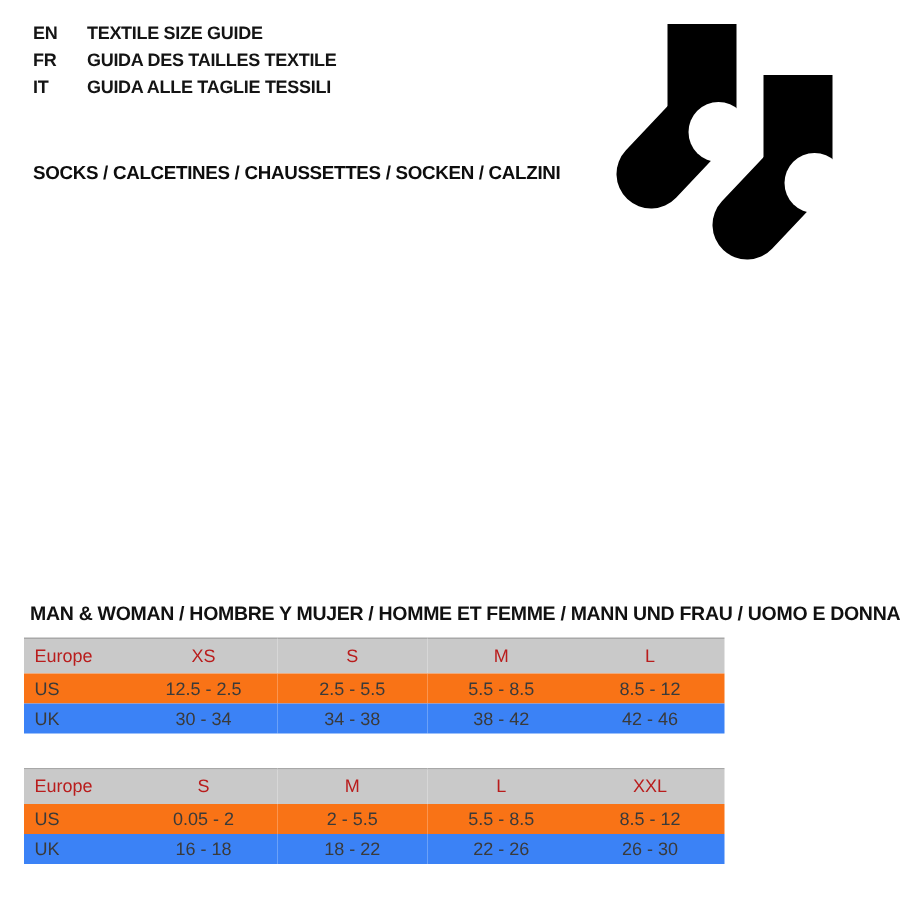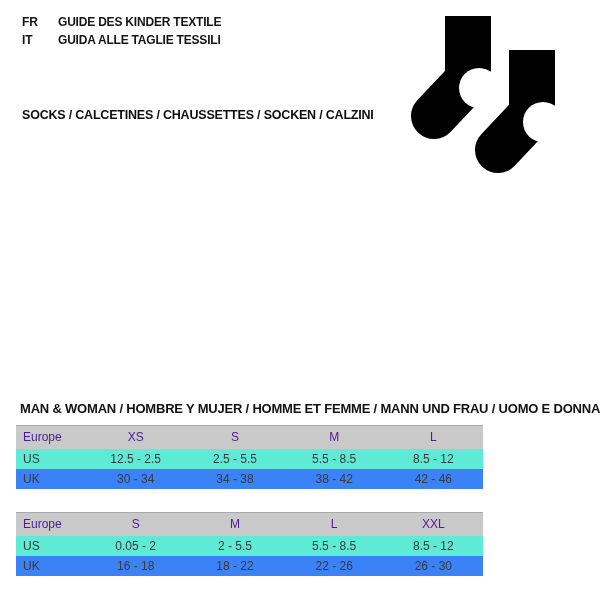--- a/index.html
+++ b/index.html
@@ -80,31 +80,35 @@
   table.size-table th:first-child,
   table.size-table td:first-child {
     text-align: left;
     padding-left: 7px;
   }
   table.size-table thead tr {
     height: 23px;
     background: #c9c9c9;
     border-top: 1px solid #a8a8a8;
   }
-  table.size-table thead th { color: #4c1d95; }
-  table.size-table tbody tr { height: 20px; background: #5eead4; }
+  table.size-table thead th { color: #b91c1c; }
+  table.size-table tbody tr { height: 20px; background: #f97316; }
   table.size-table tbody tr.alt { background: #3b82f6; }
 </style>
 </head>
 <body>
 
 <div class="lang-block">
   <div class="lang-row">
+    <span class="lang-code">EN</span>
+    <span class="lang-label">TEXTILE SIZE GUIDE</span>
+  </div>
+  <div class="lang-row">
     <span class="lang-code">FR</span>
-    <span class="lang-label">GUIDE DES KINDER TEXTILE</span>
+    <span class="lang-label">GUIDA DES TAILLES TEXTILE</span>
   </div>
   <div class="lang-row">
     <span class="lang-code">IT</span>
     <span class="lang-label">GUIDA ALLE TAGLIE TESSILI</span>
   </div>
 </div>
 
 <div class="category-line">SOCKS / CALCETINES / CHAUSSETTES / SOCKEN / CALZINI</div>
 
 <svg class="socks-icon" viewBox="0 0 160 178" xmlns="http://www.w3.org/2000/svg" aria-hidden="true">

